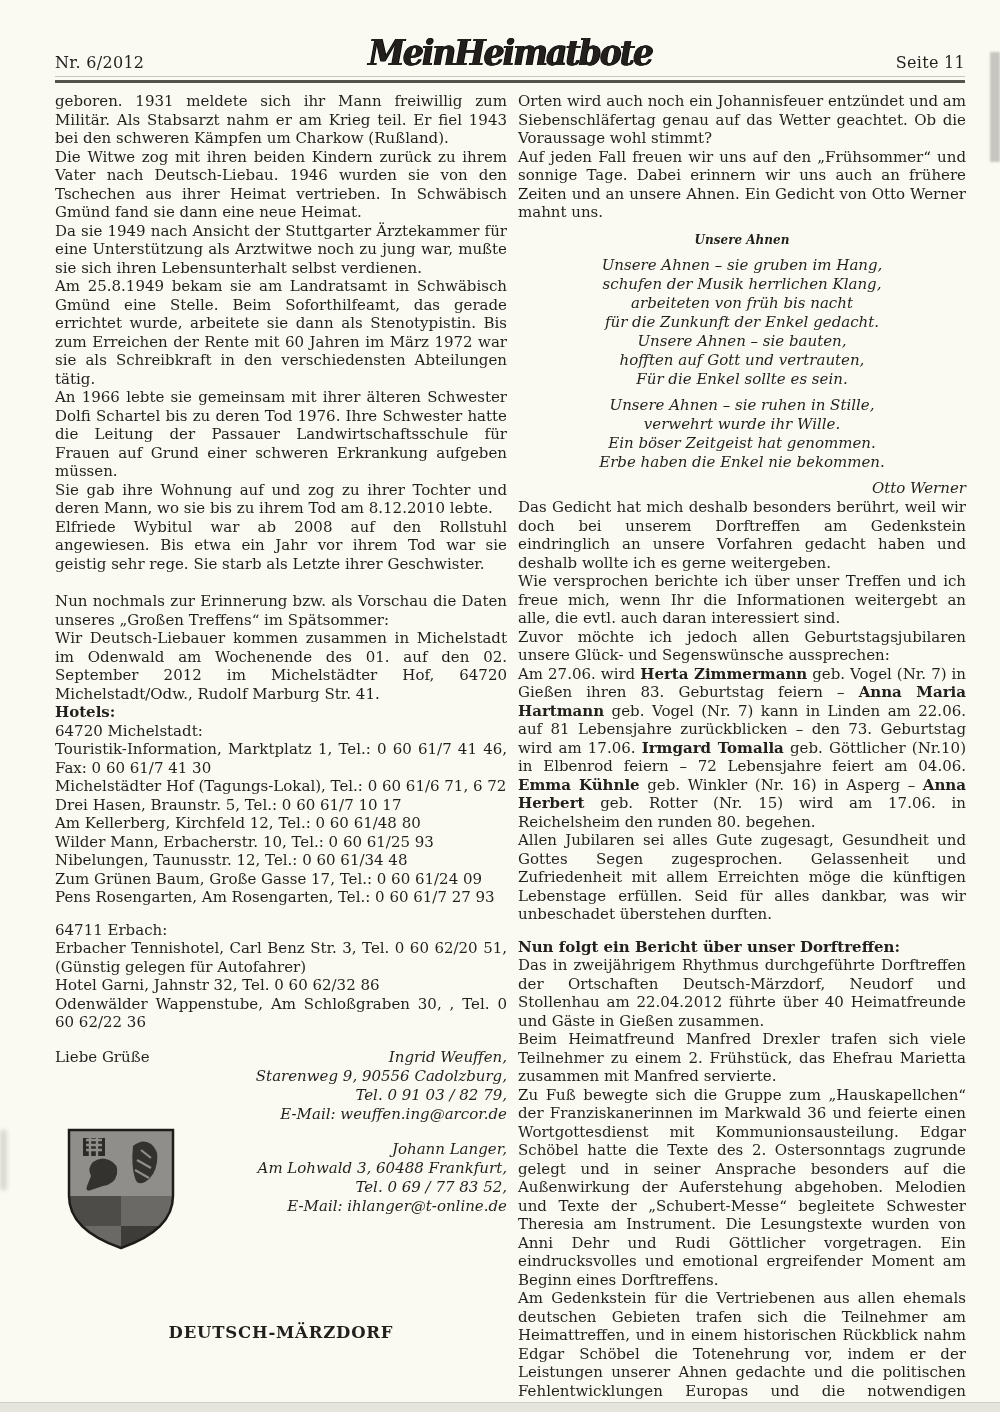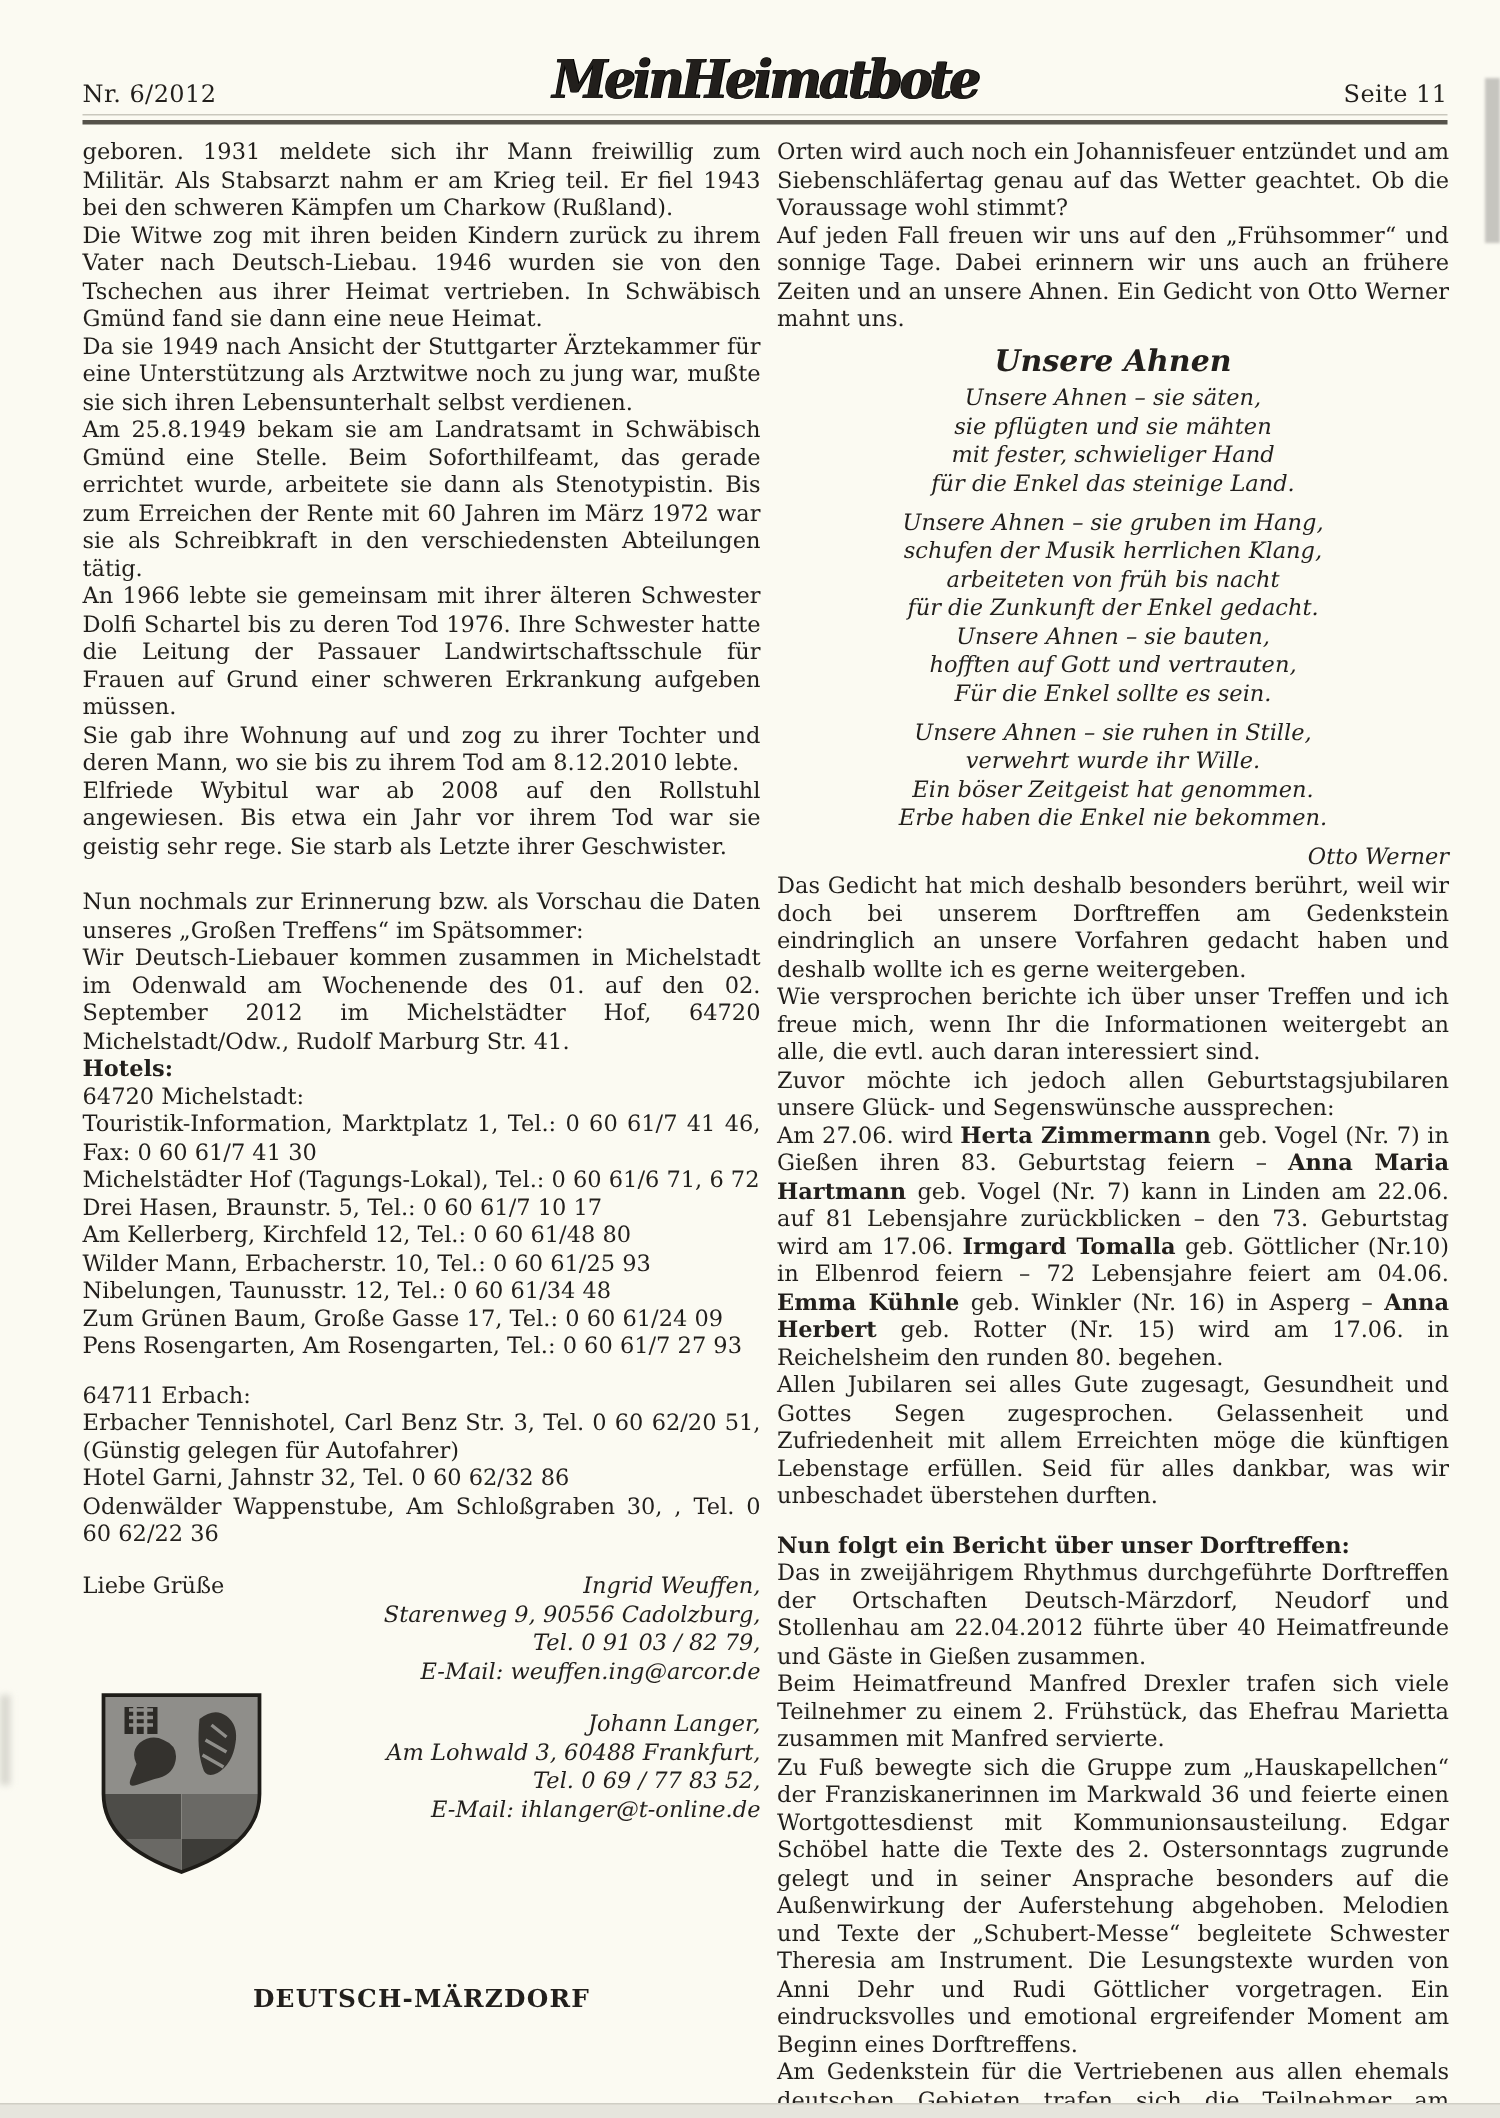--- a/index.html
+++ b/index.html
@@ -34,21 +34,21 @@
   .col{position:absolute;top:92px;font-size:15px;line-height:18.5px;}
   .col-left{left:55px;width:452px;}
   .col-right{left:518px;width:448px;}
 
   .blk{margin:0;}
   .p{text-align:justify;}
   .b{font-weight:bold;}
   .mt10{margin-top:19px;}
   .mt14{margin-top:14px;}
   .bold-line{font-weight:bold;text-align:left;}
-  .poem-title{text-align:center;font-weight:bold;font-style:italic;font-size:20px;margin:9px 0 7px 0;}
+  .poem-title{text-align:center;font-weight:bold;font-style:italic;font-size:12px;margin:9px 0 7px 0;}
   .stanza{text-align:center;font-style:italic;line-height:19px;margin-bottom:7px;}
   .sig{text-align:right;font-style:italic;line-height:19px;}
 
   .greeting-row{display:flex;justify-content:space-between;margin-top:16px;}
   .greeting-label{white-space:nowrap;}
   .sig-block{text-align:right;font-style:italic;line-height:19px;}
 
   .johann-wrap{position:relative;min-height:150px;margin-top:16px;}
   .wappen{position:absolute;left:8px;top:-14px;}
 
@@ -137,26 +137,20 @@
     <div class="marz-heading">DEUTSCH-MÄRZDORF</div>
 
   </div>
 
   <div class="col col-right">
     <div id="rc-blocks">
         <div class="blk p">Orten wird auch noch ein Johannisfeuer entzündet und am Siebenschläfertag genau auf das Wetter geachtet. Ob die Voraussage wohl stimmt?</div>
         <div class="blk p">Auf jeden Fall freuen wir uns auf den „Frühsommer“ und sonnige Tage. Dabei erinnern wir uns auch an frühere Zeiten und an unsere Ahnen. Ein Gedicht von Otto Werner mahnt uns.</div>
         <div class="blk poem-title">Unsere Ahnen</div>
         <div class="blk stanza">
-          <div>Unsere Ahnen – sie säten,</div>
-          <div>sie pflügten und sie mähten</div>
-          <div>mit fester, schwieliger Hand</div>
-          <div>für die Enkel das steinige Land.</div>
-        </div>
-        <div class="blk stanza">
           <div>Unsere Ahnen – sie gruben im Hang,</div>
           <div>schufen der Musik herrlichen Klang,</div>
           <div>arbeiteten von früh bis nacht</div>
           <div>für die Zunkunft der Enkel gedacht.</div>
           <div>Unsere Ahnen – sie bauten,</div>
           <div>hofften auf Gott und vertrauten,</div>
           <div>Für die Enkel sollte es sein.</div>
         </div>
         <div class="blk stanza">
           <div>Unsere Ahnen – sie ruhen in Stille,</div>

